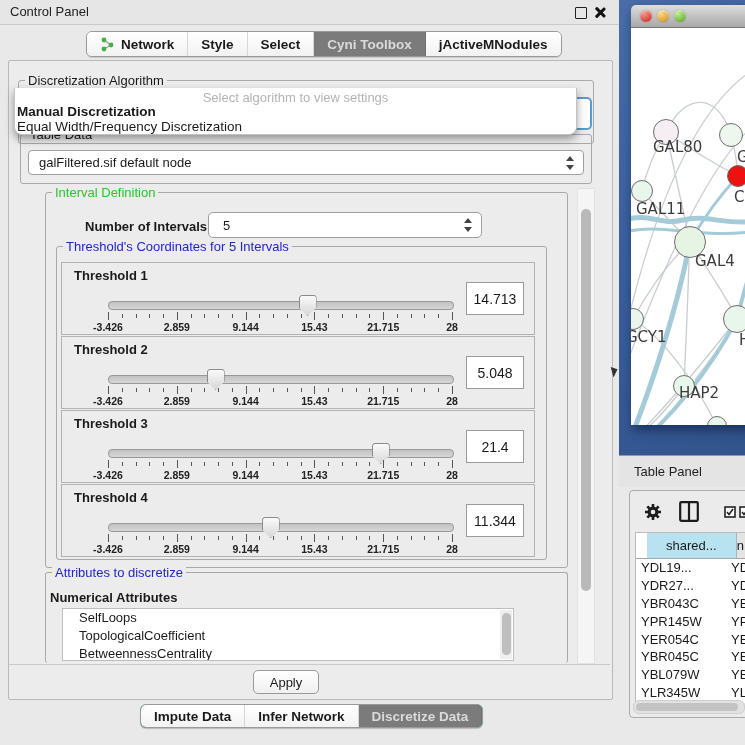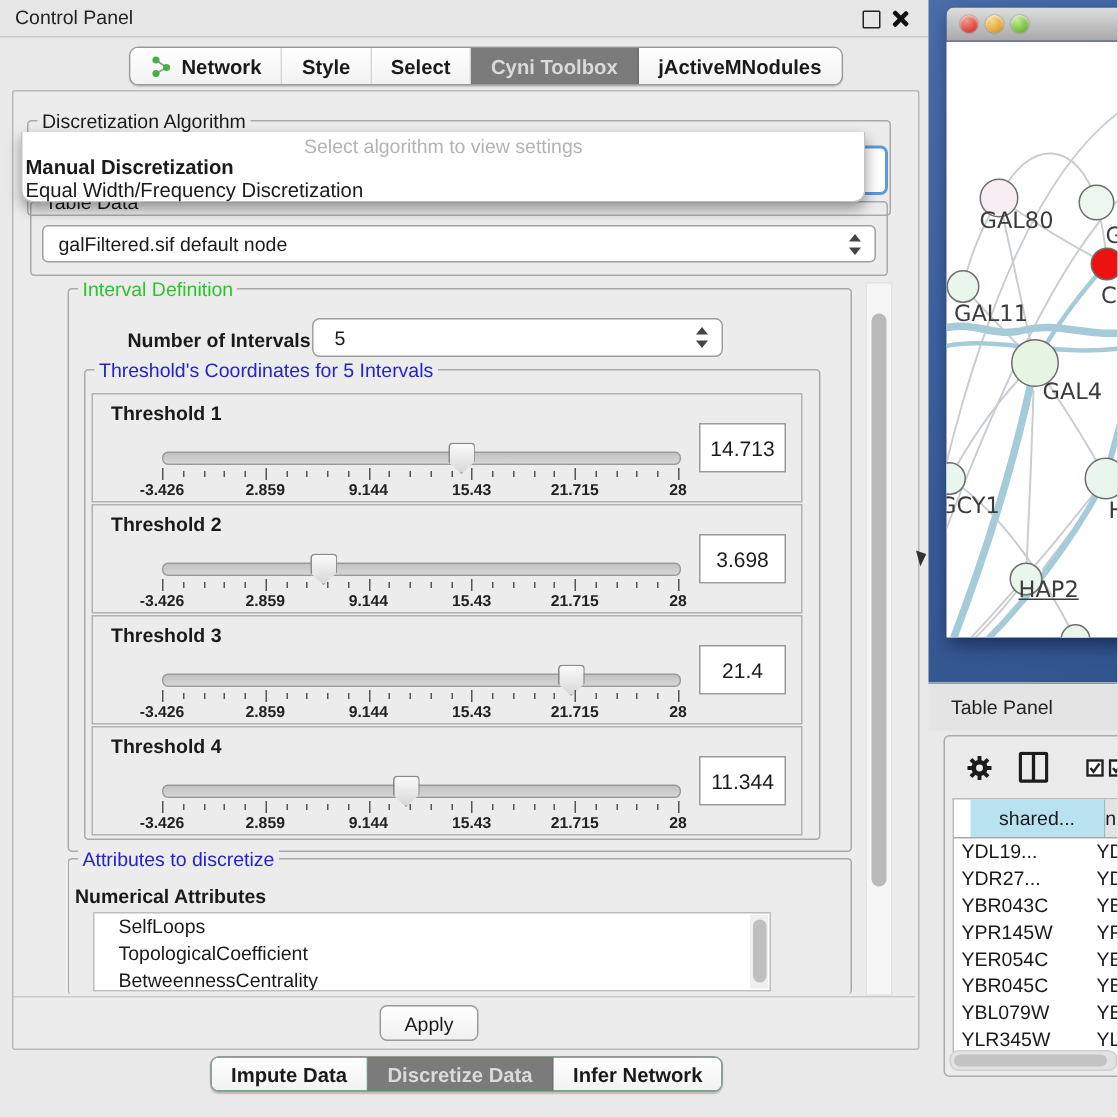--- a/index.html
+++ b/index.html
@@ -261,21 +261,21 @@
           </div>
       <div class="scale">
             <span class="scale-lab" style="left:0%">-3.426</span>
             <span class="scale-lab" style="left:20%">2.859</span>
             <span class="scale-lab" style="left:40%">9.144</span>
             <span class="scale-lab" style="left:60%">15.43</span>
             <span class="scale-lab" style="left:80%">21.715</span>
             <span class="scale-lab" style="left:100%">28</span>
           </div>
     </div>
-    <div class="th-value">3.698</div>
+    <div class="th-value">5.048</div>
       </div>
       <div class="th-panel">
         <div class="th-label">Threshold 3</div>
     <div class="slider">
       <div class="track"></div>
       <div class="thumb" style="left:calc(79.00% - 8px)"></div>
       <div class="ticks">
             <i class="tick major" style="left:0%"></i>
             <i class="tick " style="left:4%"></i>
             <i class="tick " style="left:8%"></i>
@@ -381,25 +381,25 @@
 
   <div class="abs" id="sep-line"></div>
   <div class="abs" id="apply-btn">
       <span>Apply</span>
     </div>
 
   <div class="abs" id="bottom-tabs">
     <div class="seg">
         <span>Impute Data</span>
       </div>
+    <div class="seg">
+        <span>Infer Network</span>
+      </div>
     <div class="seg sel">
         <span>Discretize Data</span>
-      </div>
-    <div class="seg">
-        <span>Infer Network</span>
       </div>
   </div>
 
   <div class="abs" id="desktop"></div>
 
   <div class="abs" id="mac-win">
     <div id="mac-title">
       <span class="light" style="left:9px;background:radial-gradient(circle at 35% 30%,#f09a92,#dd4a40 60%,#a32a22);"></span>
       <span class="light" style="left:26px;background:radial-gradient(circle at 35% 30%,#f7d98b,#e5a93c 60%,#b07a1d);"></span>
       <span class="light" style="left:43px;background:radial-gradient(circle at 35% 30%,#c3eb96,#79c043 60%,#4c8c22);"></span>
@@ -442,21 +442,21 @@
           <div class="net-label" style="left: 103px; top: 160px;">C</div>
           <div class="net-node" style="left: 0px; top: 152px; width: 22px; height: 22px; background: rgb(233, 246, 236);"></div>
           <div class="net-label" style="left: 5px; top: 172px;">GAL11</div>
           <div class="net-node" style="left: 43px; top: 198px; width: 32px; height: 32px; background: rgb(230, 245, 227);"></div>
           <div class="net-label" style="left: 64px; top: 224px;">GAL4</div>
           <div class="net-node" style="left: -9px; top: 280px; width: 22px; height: 22px; background: rgb(233, 246, 236);"></div>
           <div class="net-label" style="left: -5px; top: 300px;">GCY1</div>
           <div class="net-node" style="left: 92px; top: 277px; width: 28px; height: 28px; background: rgb(233, 246, 236);"></div>
           <div class="net-label" style="left: 108px; top: 303px;">H</div>
           <div class="net-node" style="left: 42px; top: 347px; width: 22px; height: 22px; background: rgb(233, 246, 236);"></div>
-          <div class="net-label" style="left: 48px; top: 356px; text-decoration: underline;">HAP2</div>
+          <div class="net-label" style="left: 48px; top: 356px;">HAP2</div>
           <div class="net-node" style="left: 76px; top: 388px; width: 20px; height: 20px; background: rgb(233, 246, 236);"></div>
         </div>
     </div>
   </div>
 
   <div class="abs" id="tp-header">
     <span class="t">Table Panel</span>
   </div>
   <div class="abs" id="tp-frame"></div>
 

